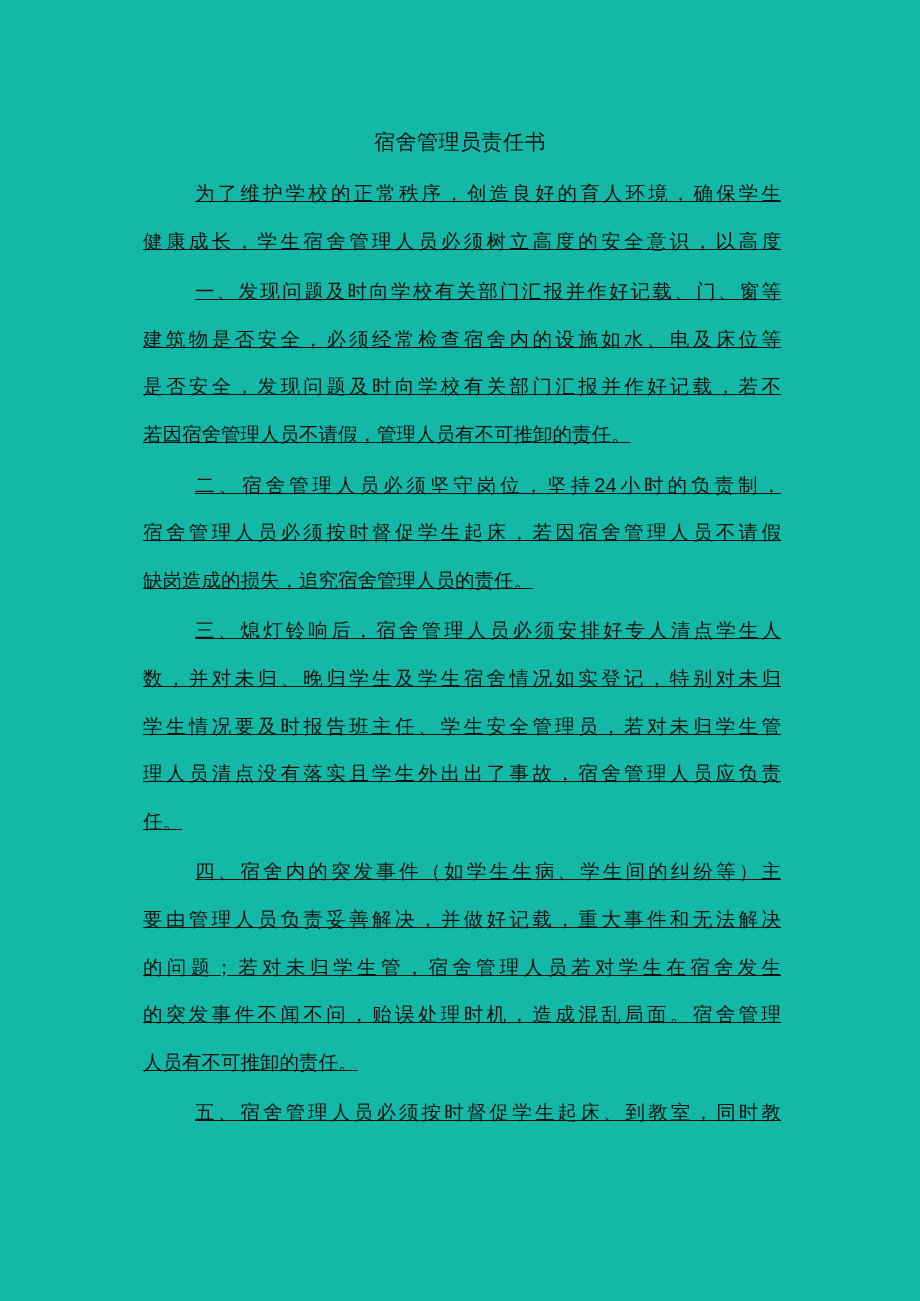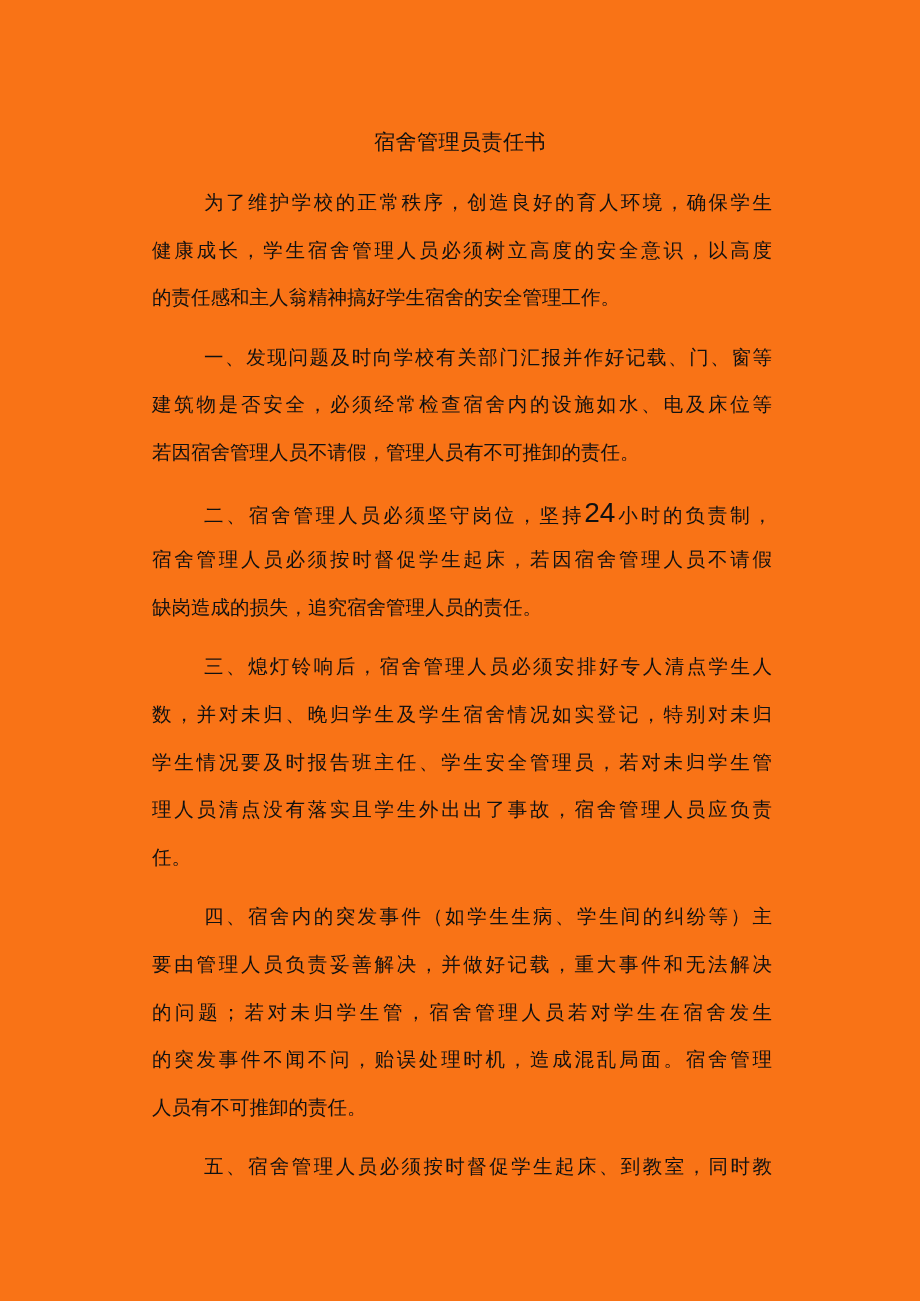--- a/index.html
+++ b/index.html
@@ -1,46 +1,46 @@
 <!DOCTYPE html>
 <html><head>
 <meta charset="utf-8">
 <style>
   html, body { margin: 0; padding: 0; background: #ffffff; }
   body { width: 920px; height: 1301px; overflow: hidden; position: relative;
          font-family: "DejaVu Serif", "Liberation Serif", serif; color: #111; }
-  .page { position: absolute; left: 0; top: 0; width: 920px; height: 1301px; background: #f97316; }
+  .page { position: absolute; left: 0; top: 0; width: 920px; height: 1301px; background: #14b8a6; }
   .title { position: absolute; top: 126px; left: 0; width: 920px; text-align: center;
            font-family: "DejaVu Sans", "Liberation Sans", sans-serif; font-size: 21px; line-height: 32px;
            color: #111; letter-spacing: 0.5px; }
   .body { position: absolute; left: 140px; top: 167px; width: 644px; }
-  .para { margin: 12px; }
+  .para { margin: 3px; text-decoration: underline; }
   .line { display: block; height: 47.6px; line-height: 47.6px; font-size: 19.5px;
           white-space: nowrap; text-align: justify; text-align-last: justify; letter-spacing: 0; }
   .line.last { text-align-last: left; }
   .line.indent { padding-left: 52px; }
-  .num { font-family: "Liberation Sans", "DejaVu Sans", sans-serif; font-size: 28px; }
+  .num { font-family: "Liberation Sans", "DejaVu Sans", sans-serif; font-size: 20px; }
 </style>
 </head>
 <body>
 
 <div class="page">
   <div class="title">宿舍管理员责任书</div>
 
   <div class="body">
 
     <div class="para">
       <span class="line indent">为了维护学校的正常秩序，创造良好的育人环境，确保学生</span>
       <span class="line">健康成长，学生宿舍管理人员必须树立高度的安全意识，以高度</span>
-      <span class="line last">的责任感和主人翁精神搞好学生宿舍的安全管理工作。</span>
     </div>
 
     <div class="para">
       <span class="line indent">一、发现问题及时向学校有关部门汇报并作好记载、门、窗等</span>
       <span class="line">建筑物是否安全，必须经常检查宿舍内的设施如水、电及床位等</span>
+      <span class="line">是否安全，发现问题及时向学校有关部门汇报并作好记载，若不</span>
       <span class="line last">若因宿舍管理人员不请假，管理人员有不可推卸的责任。</span>
     </div>
 
     <div class="para">
       <span class="line indent"><span>二、宿舍管理人员必须坚守岗位，坚持</span><span class="num">24</span><span>小时的负责制，</span></span>
       <span class="line">宿舍管理人员必须按时督促学生起床，若因宿舍管理人员不请假</span>
       <span class="line last">缺岗造成的损失，追究宿舍管理人员的责任。</span>
     </div>
 
     <div class="para">

